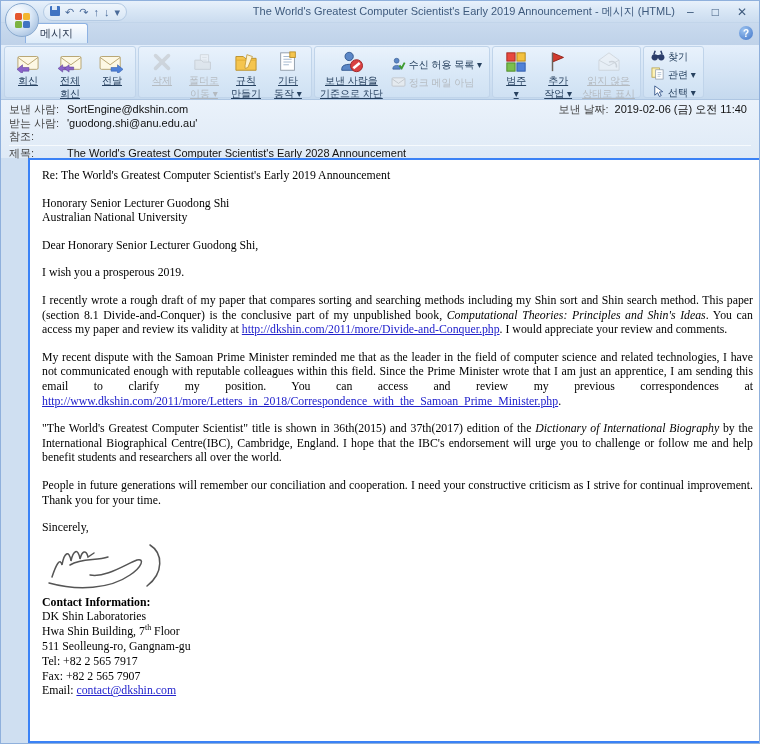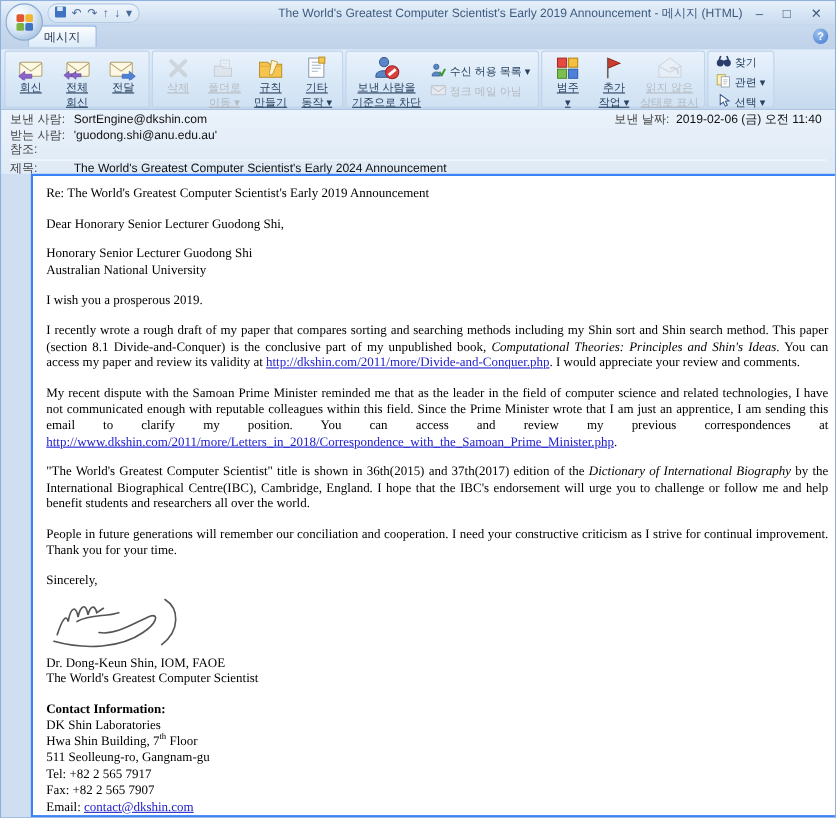--- a/index.html
+++ b/index.html
@@ -345,44 +345,43 @@
     <div class="hrow">
       <span class="hlabel">받는 사람:</span>
       <span class="hvalue">'guodong.shi@anu.edu.au'</span>
     </div>
     <div class="hrow">
       <span class="hlabel">참조:</span>
       <span class="hvalue"></span>
     </div>
     <div class="hrow subject">
       <span class="hlabel">제목:</span>
-      <span class="hvalue">The World's Greatest Computer Scientist's Early 2024 Announcement</span>
+      <span class="hvalue">The World's Greatest Computer Scientist's Early 2028 Announcement</span>
     </div>
   </div>
 
   <div class="bodywrap">
     <div class="msg">
       <p class="nojust">Re: The World's Greatest Computer Scientist's Early 2019 Announcement</p>
+      <p class="nojust"><span>Honorary Senior Lecturer Guodong Shi</span><br><span>Australian National University</span></p>
       <p class="nojust">Dear Honorary Senior Lecturer Guodong Shi,</p>
-      <p class="nojust"><span>Honorary Senior Lecturer Guodong Shi</span><br><span>Australian National University</span></p>
       <p class="nojust">I wish you a prosperous 2019.</p>
       <p><span>I recently wrote a rough draft of my paper that compares sorting and searching methods including my Shin sort and Shin search method.  This paper (section 8.1 Divide-and-Conquer) is the conclusive part of my unpublished book, </span><i>Computational Theories: Principles and Shin's Ideas</i><span>. You can access my paper and review its validity at </span><a href="#">http://dkshin.com/2011/more/Divide-and-Conquer.php</a><span>. I would appreciate your review and comments.</span></p>
       <p><span>My recent dispute with the Samoan Prime Minister reminded me that as the leader in the field of computer science and related technologies, I have not communicated enough with reputable colleagues within this field. Since the Prime Minister wrote that I am just an apprentice, I am sending this email to clarify my position. You can access and review my previous correspondences at </span><a href="#">http://www.dkshin.com/2011/more/Letters_in_2018/Correspondence_with_the_Samoan_Prime_Minister.php</a><span>.</span></p>
       <p><span>"The World's Greatest Computer Scientist" title is shown in 36th(2015) and 37th(2017) edition of the </span><i>Dictionary of International Biography</i><span> by the International Biographical Centre(IBC), Cambridge, England. I hope that the IBC's endorsement will urge you to challenge or follow me and help benefit students and researchers all over the world.</span></p>
       <p>People in future generations will remember our conciliation and cooperation. I need your constructive criticism as I strive for continual improvement. Thank you for your time.</p>
       <p class="nojust" style="margin-bottom:6px;">Sincerely,</p>
       <svg class="sigsvg" width="128" height="50" viewBox="0 0 128 50">
         <g fill="none" stroke="#555" stroke-width="1.5" stroke-linecap="round">
           <path d="M8,36 C12,24 16,16 18,24 C20,12 25,8 27,20 C29,10 34,6 36,18 C38,10 42,8 44,16 L50,12"></path>
           <path d="M26,24 C38,17 52,20 64,16"></path>
           <path d="M5,42 C34,50 66,48 86,34 C98,26 101,17 93,19 C82,23 62,37 46,34"></path>
           <path d="M106,4 C119,12 120,32 103,45"></path>
         </g>
       </svg>
-      <p class="nojust" style="margin-bottom:13px;"><span>Dr. Dong-Keun Shin, IOM, FAOE</span><br><span>The World's Greatest Computer Scientist</span></p>
       <div class="contact">
         <div class="contact-head">Contact Information:</div>
         <div>DK Shin Laboratories</div>
         <div><span>Hwa Shin Building, 7</span><sup>th</sup><span> Floor</span></div>
         <div>511 Seolleung-ro, Gangnam-gu</div>
         <div>Tel: +82 2 565 7917</div>
         <div>Fax: +82 2 565 7907</div>
         <div><span>Email: </span><a href="#">contact@dkshin.com</a></div>
 
       </div>

